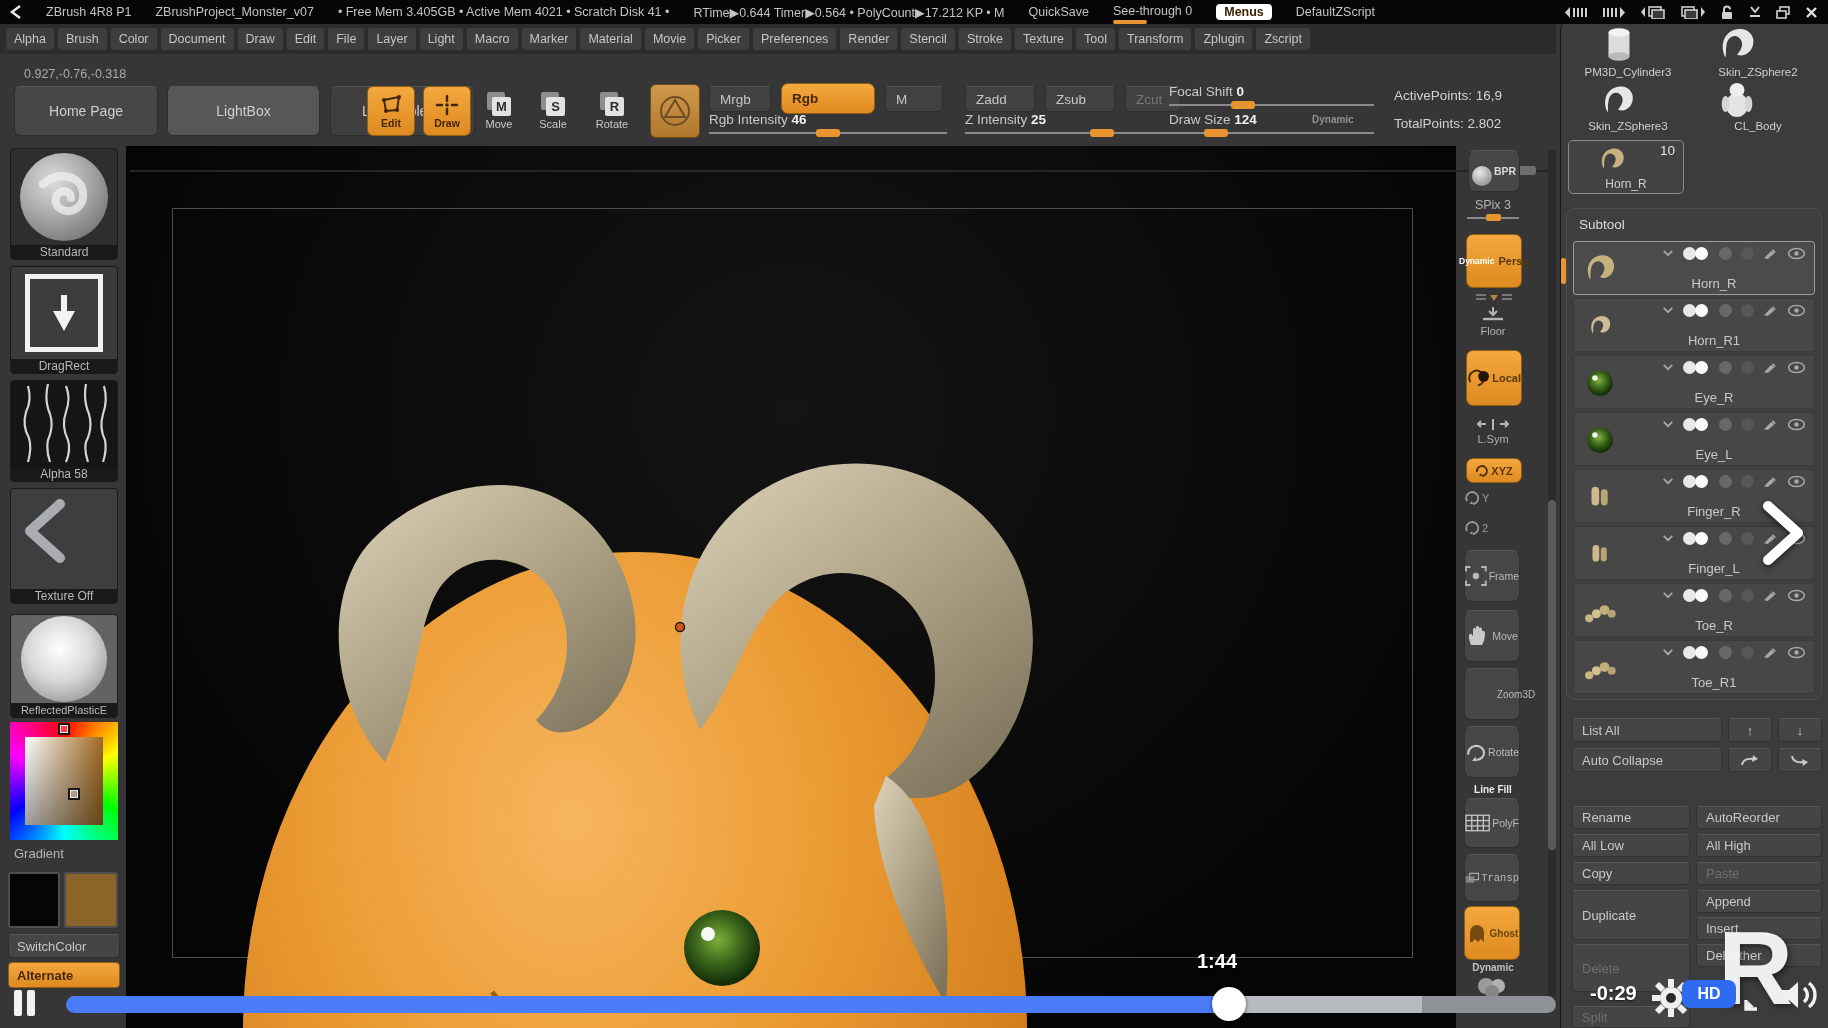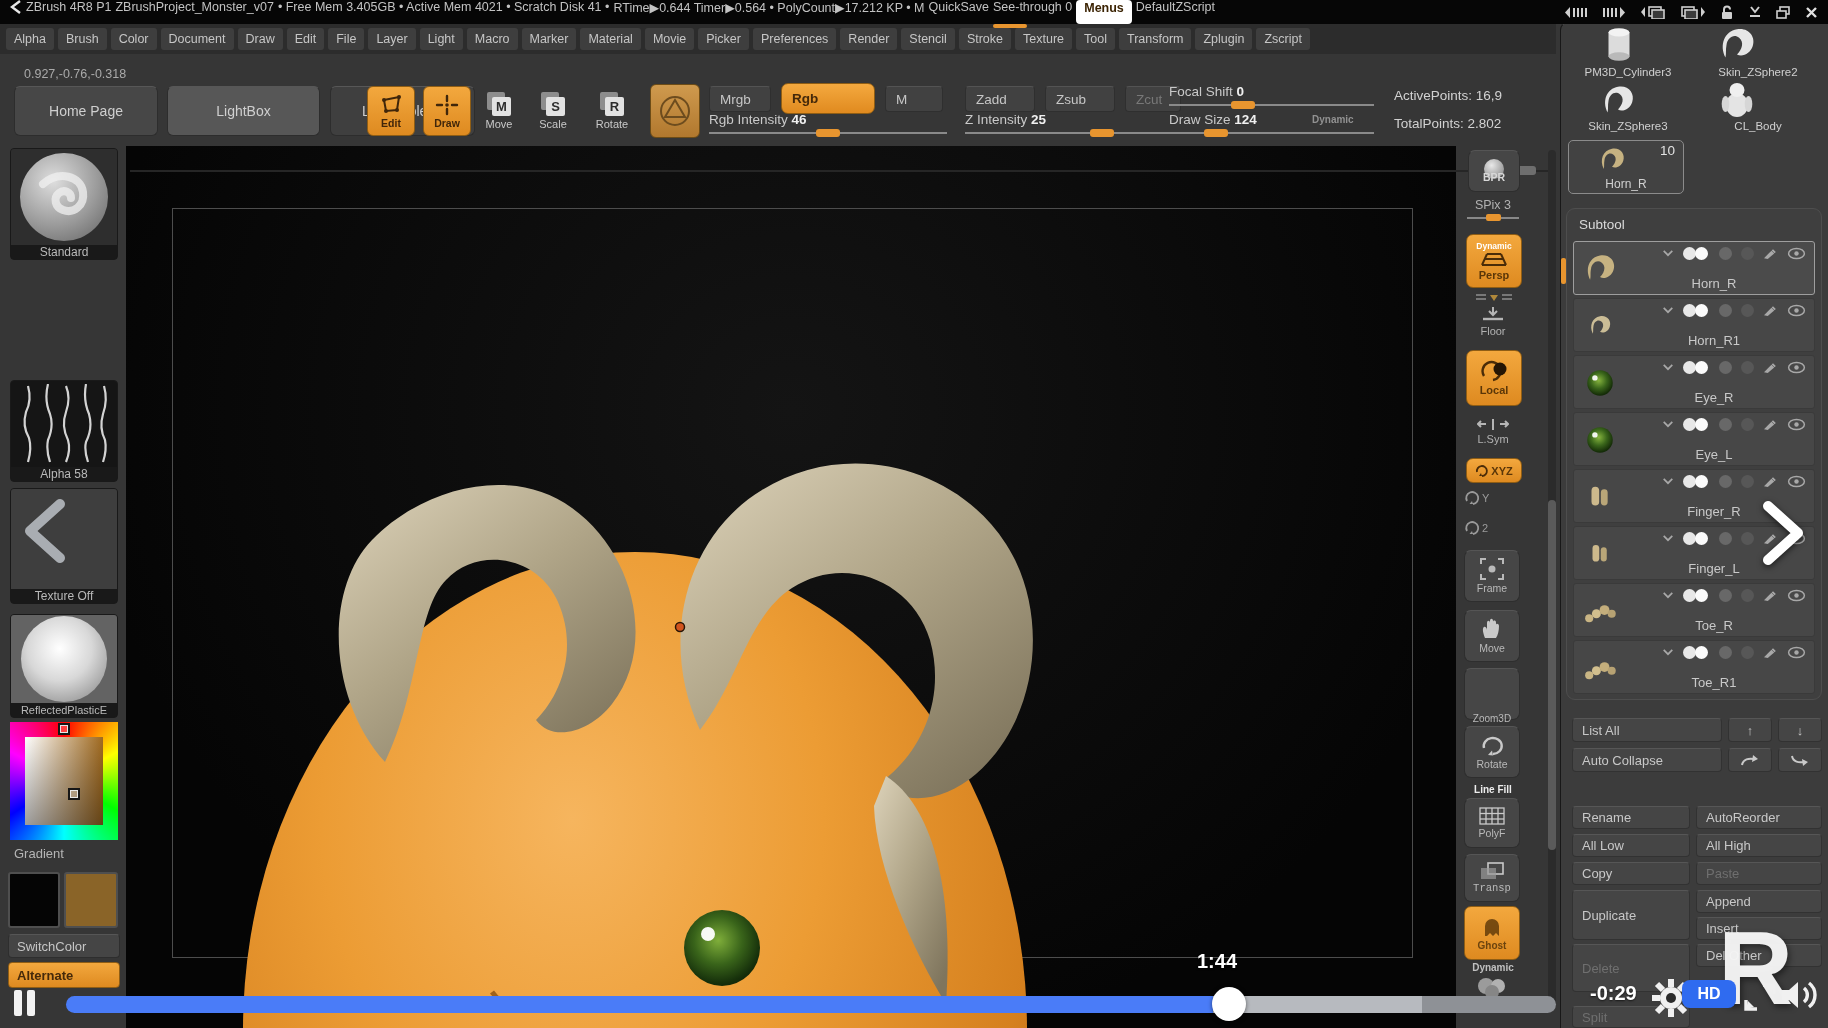--- a/index.html
+++ b/index.html
@@ -1,21 +1,21 @@
 <!DOCTYPE html>
 <html><head>
 <meta charset="utf-8">
 <style>
 * {margin:0;padding:0;box-sizing:border-box;}
 html,body{overflow:hidden;background:#1a1a1a;}
 body{font-family:"Liberation Sans",sans-serif;}
 #app{position:relative;width:1828px;height:1028px;background:#363636;overflow:hidden;}
 
 
-#titlebar{position:absolute;left:0;top:0;width:1828px;height:24px;background:#060606;display:flex;gap:4px;padding:0 10px;color:#c3c3c3;font-size:12.5px;white-space:nowrap;z-index:30;}
+#titlebar{position:absolute;left:0;top:0;width:1828px;height:24px;background:#060606;display:flex;align-items:center;gap:24px;padding:0 10px;color:#c3c3c3;font-size:12.5px;white-space:nowrap;z-index:30;}
 #titlebar .tsep{flex:0 0 auto;}
 #tb-menus{background:#ffffff;color:#3c2404;border-radius:4px;padding:1px 8px;font-weight:bold;}
 #tb-seethrough{position:relative;padding-bottom:2px;}
 #tb-seethrough::after{content:"";position:absolute;left:0;bottom:-4px;width:34px;height:4px;background:#e8952f;border-radius:2px;}
 #tb-icons{margin-left:auto;display:flex;align-items:center;gap:14px;}
 #tb-icons svg{display:block;}
 
 
 #menubar{position:absolute;left:0;top:24px;width:1556px;height:30px;background:#2c2c2c;display:flex;align-items:center;gap:4px;padding:0 6px;z-index:5;}
 .menu-item{background:#3e3e3e;border-radius:3px;padding:4px 8px;font-size:12.5px;color:#c6c6c6;}
@@ -61,21 +61,21 @@
 .smallbtn{position:absolute;left:8px;width:112px;height:24px;background:#454545;border:1px solid #2e2e2e;border-top-color:#565656;border-radius:4px;color:#c6c6c6;font-size:13px;display:flex;align-items:center;padding:0 8px;z-index:5;}
 #btn-alternate{background:linear-gradient(#f3a83e,#de8a20);color:#45290a;font-weight:bold;border-color:#8f5d14;height:26px;}
 
 
 #viewport{position:absolute;left:126px;top:146px;width:1330px;height:882px;background:radial-gradient(ellipse at 50% 30%,#141414,#050505 75%);z-index:1;}
 #doc-frame{position:absolute;left:46px;top:62px;width:1241px;height:750px;border:1px solid #4d4d4d;}
 #topgroove{position:absolute;left:130px;top:170px;width:1420px;height:2px;background:#262626;z-index:4;}
 #topgroove-handle{position:absolute;left:1502px;top:166px;width:34px;height:9px;background:#6e6e6e;border-radius:3px;z-index:4;}
 
 
-.rc-btn{position:absolute;left:1464px;width:58px;background:#464646;border:1px solid #2e2e2e;border-top-color:#555;border-radius:7px;display:flex;flex-direction:column;align-items:center;justify-content:center;gap:2px;color:#b9b9b9;font-size:10.5px;z-index:5;}
+.rc-btn{position:absolute;left:1464px;width:58px;background:#464646;border:1px solid #2e2e2e;border-top-color:#555;border-radius:7px;display:flex;flex-direction:row;align-items:center;justify-content:center;gap:2px;color:#b9b9b9;font-size:10.5px;z-index:5;}
 .rc-btn.orange{background:linear-gradient(#f3a83e,#de8a20);border-color:#8f5d14;color:#5a3608;font-weight:bold;}
 .rc-plain{position:absolute;left:1464px;width:58px;display:flex;flex-direction:column;align-items:center;gap:2px;color:#b2b2b2;font-size:11px;z-index:5;}
 #rc-scroll{position:absolute;left:1548px;top:150px;width:8px;height:858px;background:#2b2b2b;border-radius:4px;z-index:4;}
 #rc-thumb{position:absolute;left:1548px;top:500px;width:8px;height:350px;background:#5a5a5a;border-radius:4px;z-index:4;}
 
 
 #rightpanel{position:absolute;left:1560px;top:22px;width:268px;height:1006px;background:#3c3c3c;border-left:1px solid #181818;border-top:1px solid #4a4a4a;border-top-left-radius:8px;z-index:6;}
 .tool-lbl{position:absolute;font-size:11.5px;color:#d0d0d0;text-align:center;z-index:7;}
 .tool-th{position:absolute;z-index:7;}
 #horn-tile{position:absolute;left:1568px;top:140px;width:116px;height:54px;background:#424242;border:1px solid #8b8b8b;border-radius:5px;z-index:7;}
@@ -343,20 +343,31 @@
   <div class="lthumb" style="top:148px;" id="th-brush">
     <div class="limg">
       <div class="sphere"></div>
       <svg width="70" height="70" viewBox="0 0 70 70" style="position:absolute;">
           <path d="M14,22 C30,8 52,14 54,30 C56,44 44,52 34,48 C26,45 24,36 30,31 C35,27 42,30 42,36" fill="none" stroke="#f0f0f0" stroke-width="8" stroke-linecap="round" opacity="0.75"></path>
         </svg>
     </div>
     <div class="llabel">Standard</div>
   </div>
 
+  <div class="lthumb" style="top:266px;" id="th-stroke">
+    <div class="limg">
+      <div id="dragrect-box">
+        <svg width="26" height="40" viewBox="0 0 26 40">
+            <rect x="10" y="2" width="6" height="18" fill="#f2f2f2"></rect>
+            <path d="M2,18 L24,18 L13,38 Z" fill="#f2f2f2"></path>
+          </svg>
+      </div>
+    </div>
+    <div class="llabel">DragRect</div>
+  </div>
 
   <div class="lthumb" style="top:380px;" id="th-alpha">
     <div class="limg">
       <svg width="100" height="80" viewBox="0 0 100 80">
           <g stroke="#e8e8e8" stroke-width="2.2" fill="none" opacity="0.9">
             <path d="M14,2 q4,14 -2,26 q-4,14 3,26 q3,10 -1,24"></path>
             <path d="M34,0 q-4,16 2,30 q4,12 -2,26 q-2,10 2,22"></path>
             <path d="M52,2 q5,12 0,26 q-5,14 2,28 q3,10 -2,22"></path>
             <path d="M72,0 q-3,16 3,30 q4,14 -3,28 q-2,8 2,20"></path>
             <path d="M90,2 q4,14 -1,28 q-4,14 2,26 q2,10 -2,22"></path>

